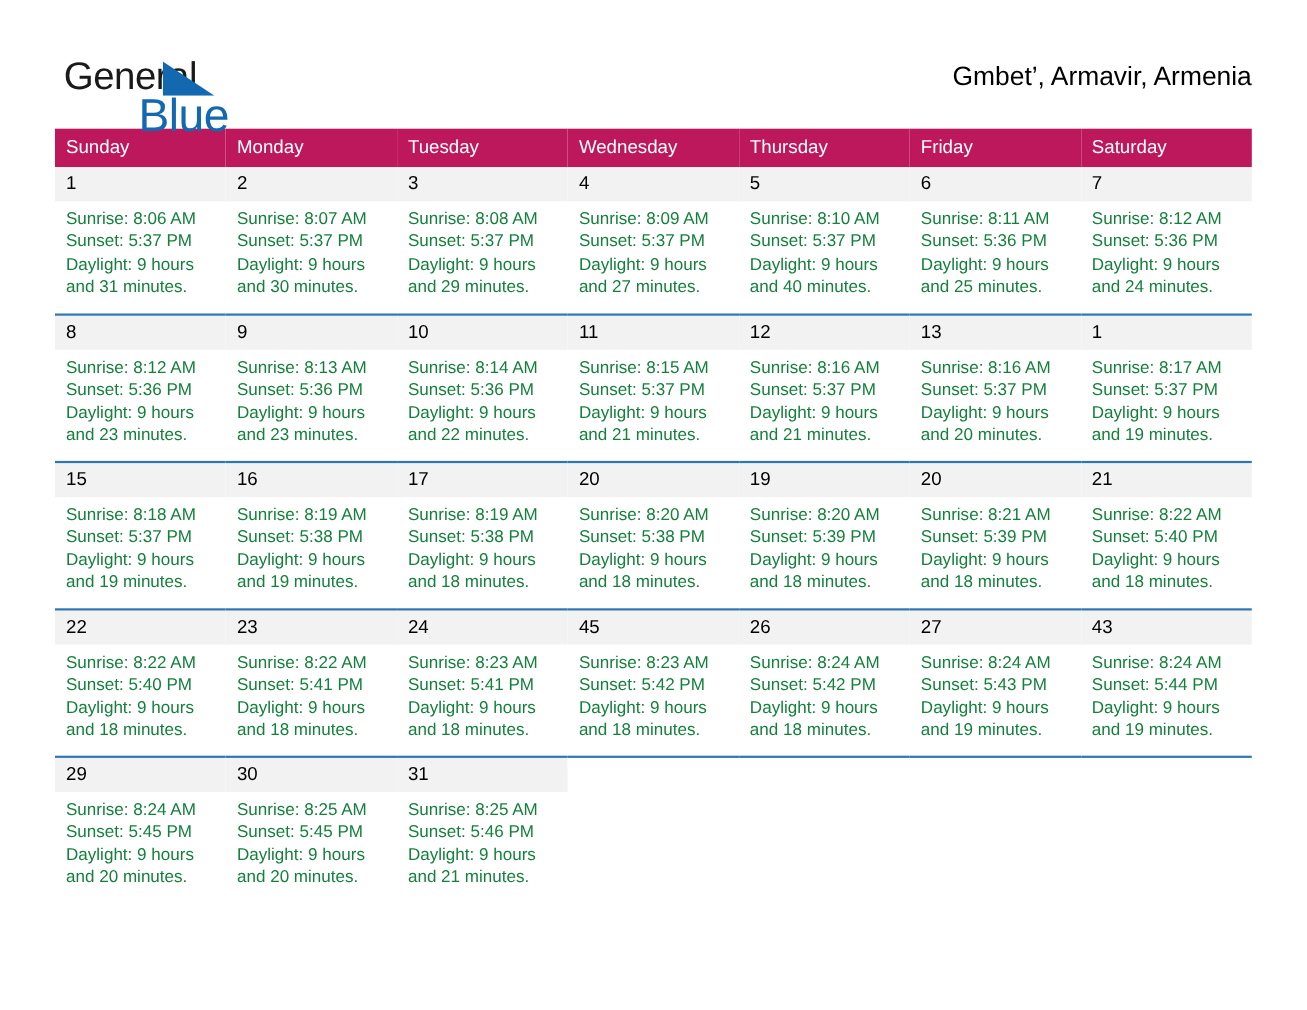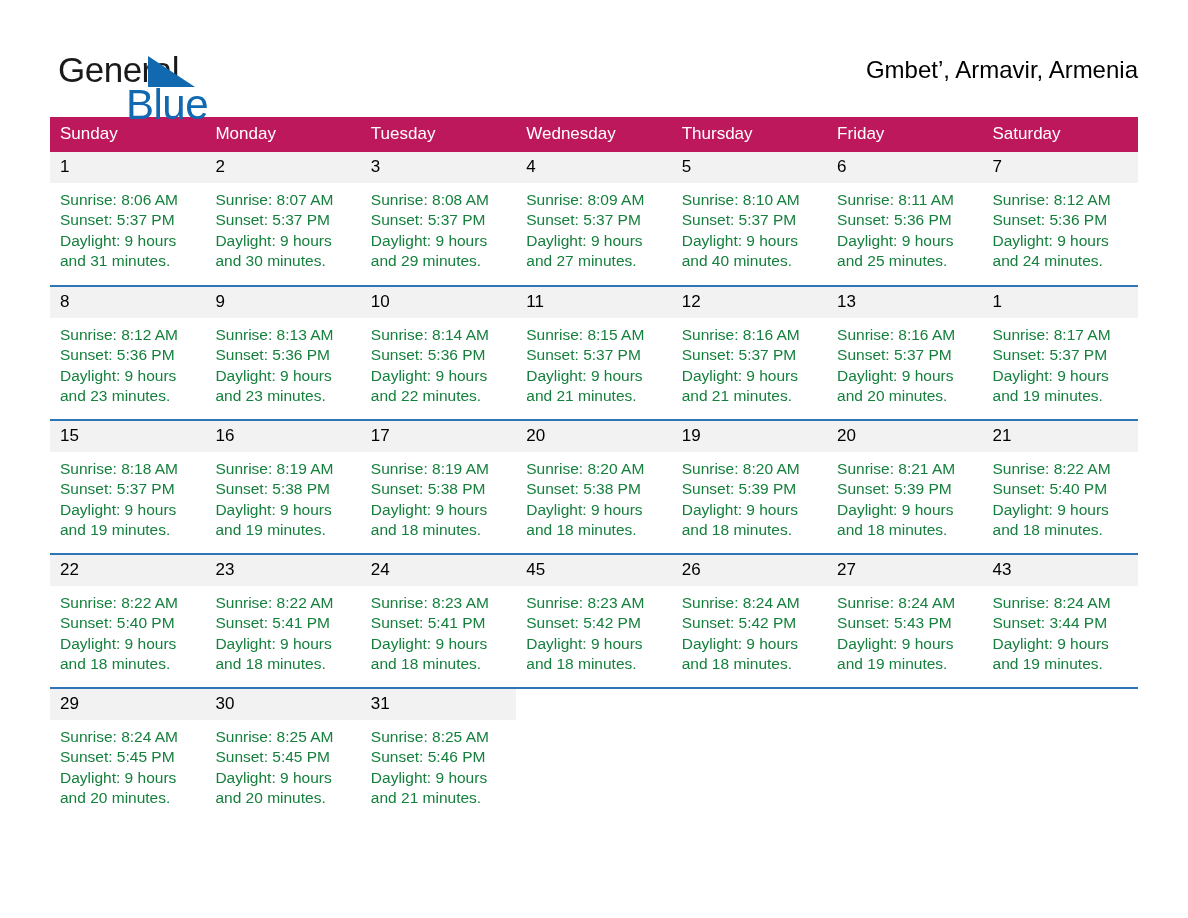--- a/index.html
+++ b/index.html
@@ -428,21 +428,21 @@
               <div>Sunrise: 8:24 AM</div>
               <div>Sunset: 5:43 PM</div>
               <div>Daylight: 9 hours</div>
               <div>and 19 minutes.</div>
             </div>
           </td>
         <td class="day">
             <div class="daynum">43</div>
             <div class="info">
               <div>Sunrise: 8:24 AM</div>
-              <div>Sunset: 3:44 PM</div>
+              <div>Sunset: 5:44 PM</div>
               <div>Daylight: 9 hours</div>
               <div>and 19 minutes.</div>
             </div>
           </td>
       </tr>
 
       <tr class="week">
         <td class="day">
             <div class="daynum">29</div>
             <div class="info">

